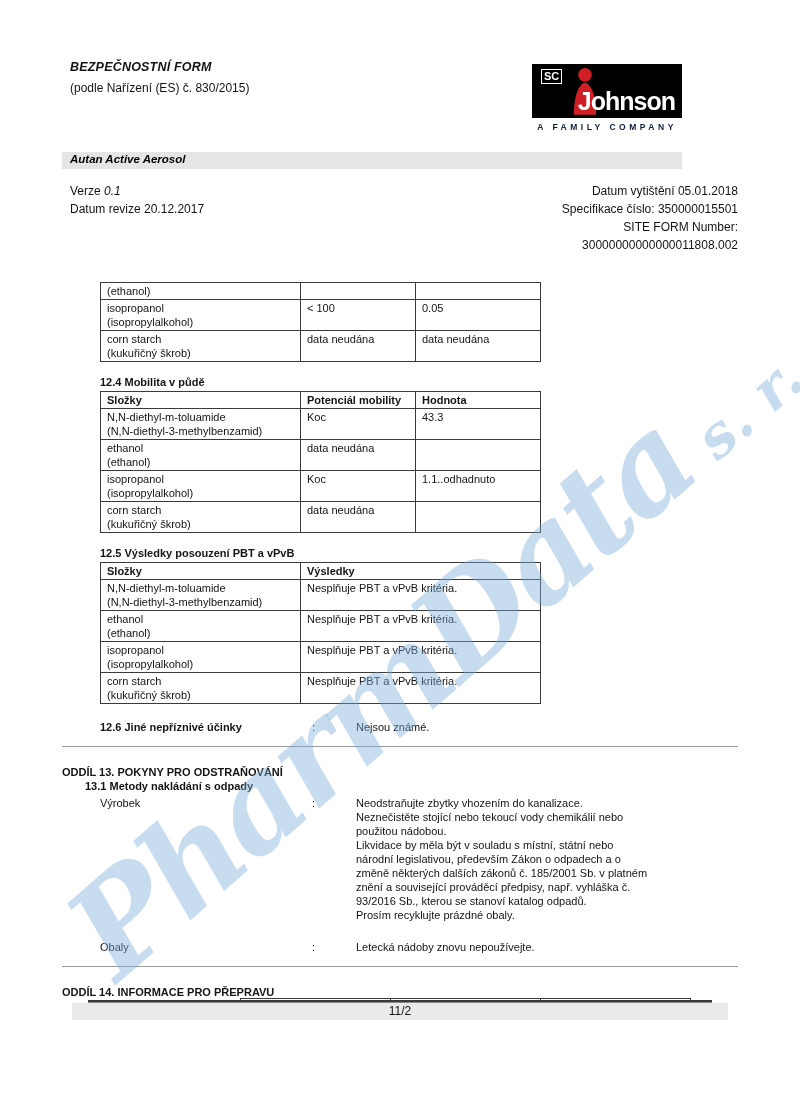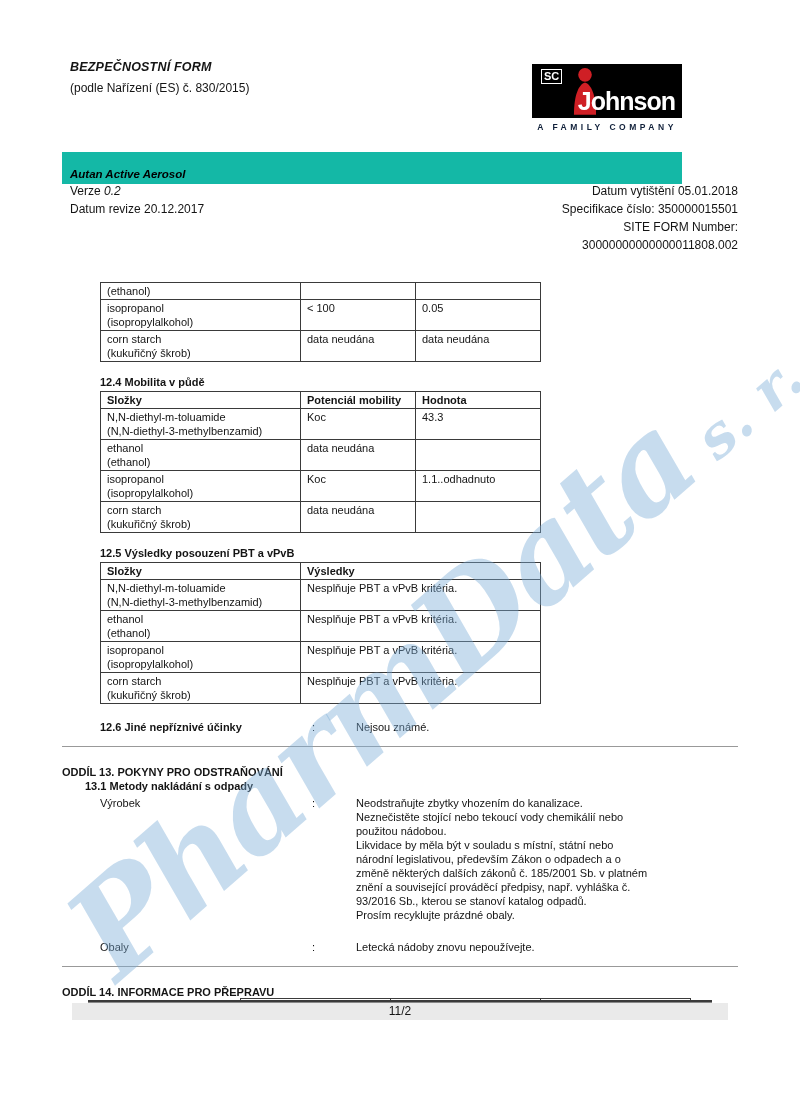--- a/index.html
+++ b/index.html
@@ -25,22 +25,22 @@
     position:absolute; right:7px; bottom:4px; color:#fff; font-weight:bold;
     font-size:25px; letter-spacing:-1px; line-height:25px;
   }
   .logo-tagline {
     margin-top:4px; text-align:center; font-size:8.5px; font-weight:bold;
     letter-spacing:3.5px; color:#10203a; white-space:nowrap;
   }
   
   .product-bar {
     position:absolute; left:62px; top:152px; width:620px; height:17px;
-    background:#14b8a6; font-size:11.5px; font-weight:bold; font-style:italic;
-    padding:16px 8px; color:#000;
+    background:#e5e5e5; font-size:11.5px; font-weight:bold; font-style:italic;
+    padding:1px 8px; color:#000;
   }
   
   .meta { position:absolute; left:62px; top:182px; width:676px; font-size:12px; }
   .meta-left  { position:absolute; left:8px; top:0; }
   .meta-right { position:absolute; right:0; top:0; text-align:right; }
   .meta-line { line-height:18px; height:18px; }
   .italic { font-style:italic; }
   
   .content { position:absolute; left:62px; top:282px; width:676px; font-size:11px; }
   table { border-collapse:collapse; table-layout:fixed; }
@@ -100,21 +100,21 @@
       </svg>
       <span class="logo-name">Johnson</span>
     </div>
     <div class="logo-tagline">A FAMILY COMPANY</div>
   </div>
 
   <div class="product-bar">Autan Active Aerosol</div>
 
   <div class="meta">
     <div class="meta-left">
-      <div class="meta-line"><span>Verze </span><span class="italic">0.2</span></div>
+      <div class="meta-line"><span>Verze </span><span class="italic">0.1</span></div>
       <div class="meta-line">Datum revize 20.12.2017</div>
     </div>
     <div class="meta-right">
       <div class="meta-line">Datum vytištění 05.01.2018</div>
       <div class="meta-line">Specifikace číslo: 350000015501</div>
       <div class="meta-line">SITE FORM Number:</div>
       <div class="meta-line">30000000000000011808.002</div>
     </div>
   </div>
 

